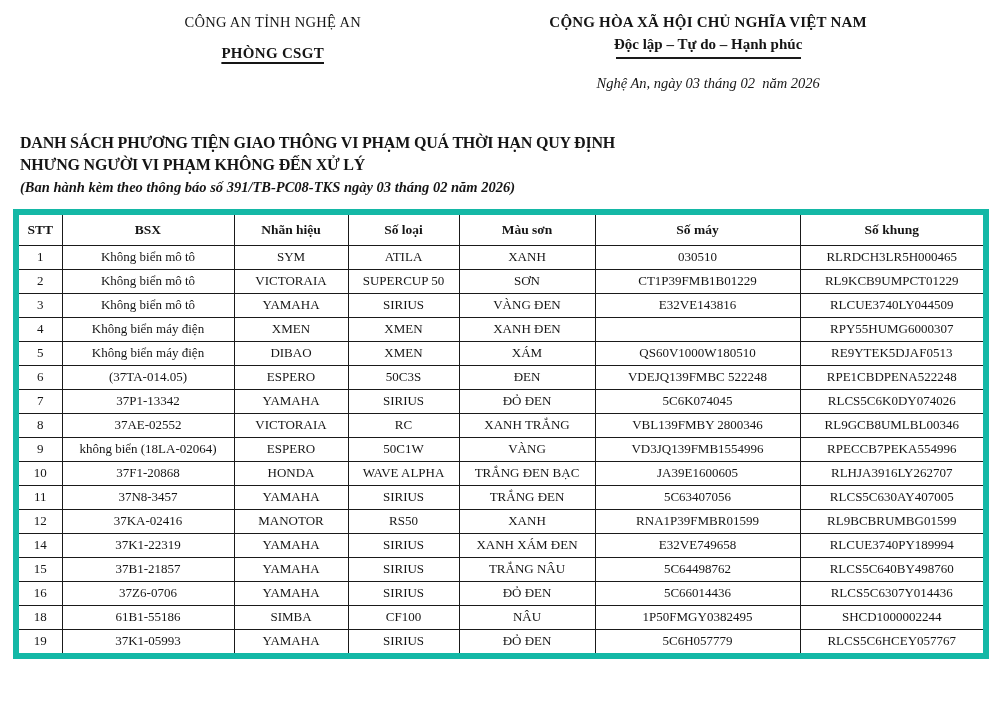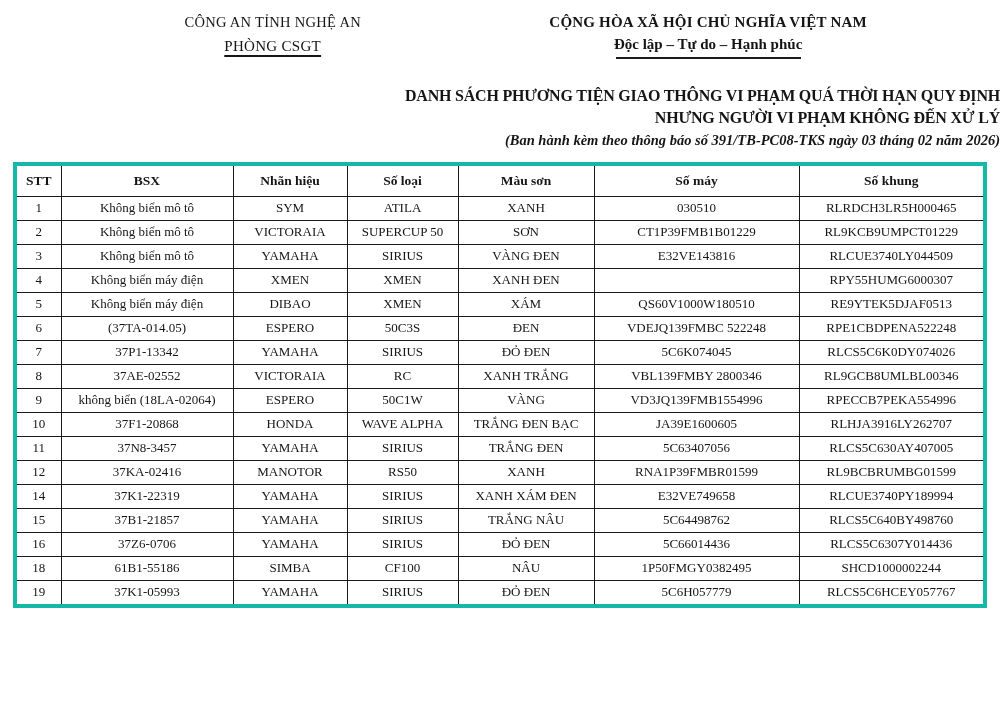--- a/index.html
+++ b/index.html
@@ -10,39 +10,39 @@
     -webkit-font-smoothing:antialiased;
   }
   .page{width:1000px;height:707px;position:relative;}
 
   
   .header{display:flex;padding-top:14px;padding-left:43px;}
   .header-left{width:48%;text-align:center;}
   .header-right{width:43%;text-align:center;}
   .org-parent{font-size:14.5px;letter-spacing:.3px;}
   .org-unit{
-    font-size:15px;font-weight:normal;margin-top:7px;
+    font-size:15px;font-weight:bold;margin-top:14px;
     text-decoration:underline;text-underline-offset:4px;
     text-decoration-thickness:1.5px;letter-spacing:.3px;
   }
   .national-title{font-size:15px;font-weight:bold;letter-spacing:.2px;}
   .motto{font-size:15px;font-weight:bold;margin-top:5px;}
   .motto-rule{width:185px;height:1.5px;background:#1a1a1a;margin:4px auto 0 auto;}
   .date-line{font-size:14.5px;font-style:italic;margin-top:16px;white-space:pre;}
 
   
-  .title-block{text-align:right;margin-top:26px;}
+  .title-block{text-align:left;margin-top:40px;padding-left:20px;}
   .title-line{font-size:16px;font-weight:bold;line-height:22px;letter-spacing:-0.2px;}
   .subtitle{font-size:14.5px;font-style:italic;margin-top:3px;font-weight:bold;}
 
   
   table{
     border-collapse:collapse;table-layout:fixed;
     margin:13px 0 0 13px;width:970px;
-    border:4px solid #14b8a6;
+    border:6px solid #14b8a6;
   }
   th,td{
     border:1px solid #1a1a1a;text-align:center;vertical-align:middle;
     padding:0 2px;overflow:hidden;
   }
   th{height:30px;font-size:13.5px;font-weight:bold;}
   td{height:23px;font-size:13px;}
 </style>
 </head>
 <body>
@@ -51,20 +51,21 @@
 
   <div class="header">
     <div class="header-left">
       <div class="org-parent">CÔNG AN TỈNH NGHỆ AN</div>
       <div class="org-unit">PHÒNG CSGT</div>
     </div>
     <div class="header-right">
       <div class="national-title">CỘNG HÒA XÃ HỘI CHỦ NGHĨA VIỆT NAM</div>
       <div class="motto">Độc lập – Tự do – Hạnh phúc</div>
       <div class="motto-rule"></div>
+      <div class="date-line">Nghệ An, ngày 03 tháng 02  năm 2026</div>
     </div>
   </div>
 
   <div class="title-block">
     <div class="title-line">DANH SÁCH PHƯƠNG TIỆN GIAO THÔNG VI PHẠM QUÁ THỜI HẠN QUY ĐỊNH</div>
     <div class="title-line">NHƯNG NGƯỜI VI PHẠM KHÔNG ĐẾN XỬ LÝ</div>
     <div class="subtitle">(Ban hành kèm theo thông báo số 391/TB-PC08-TKS ngày 03 tháng 02 năm 2026)</div>
   </div>
 
   <table>

